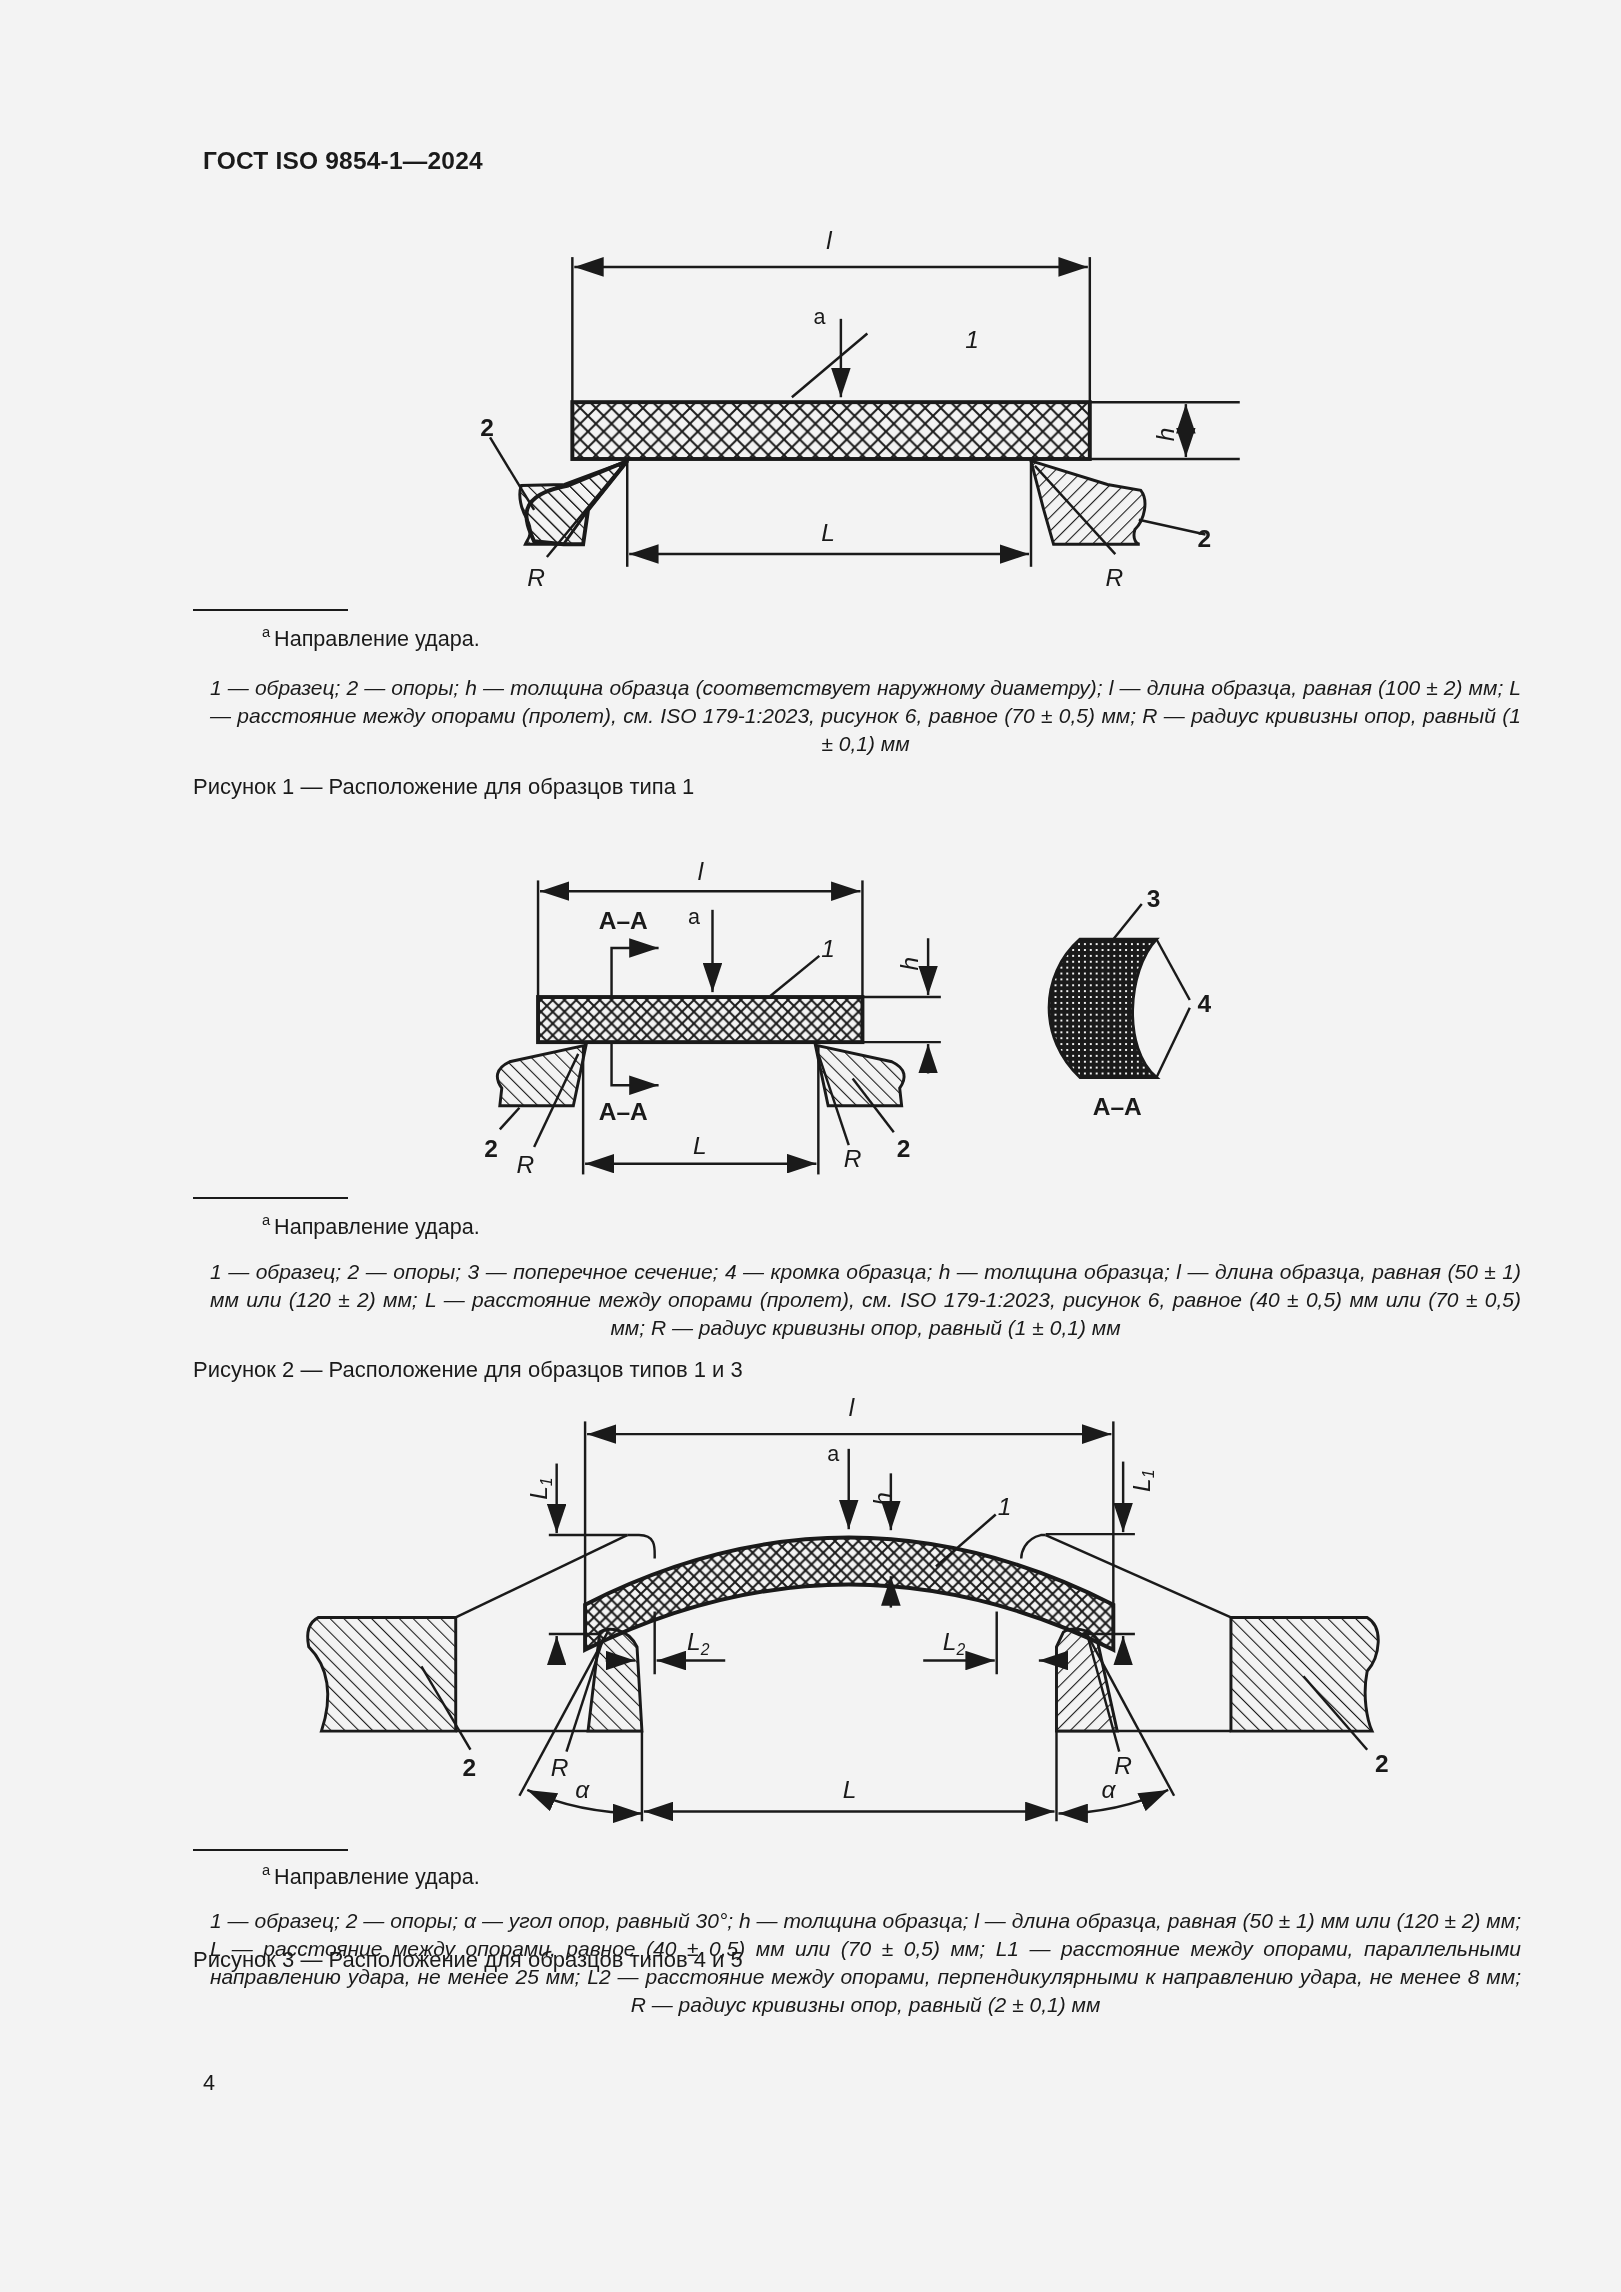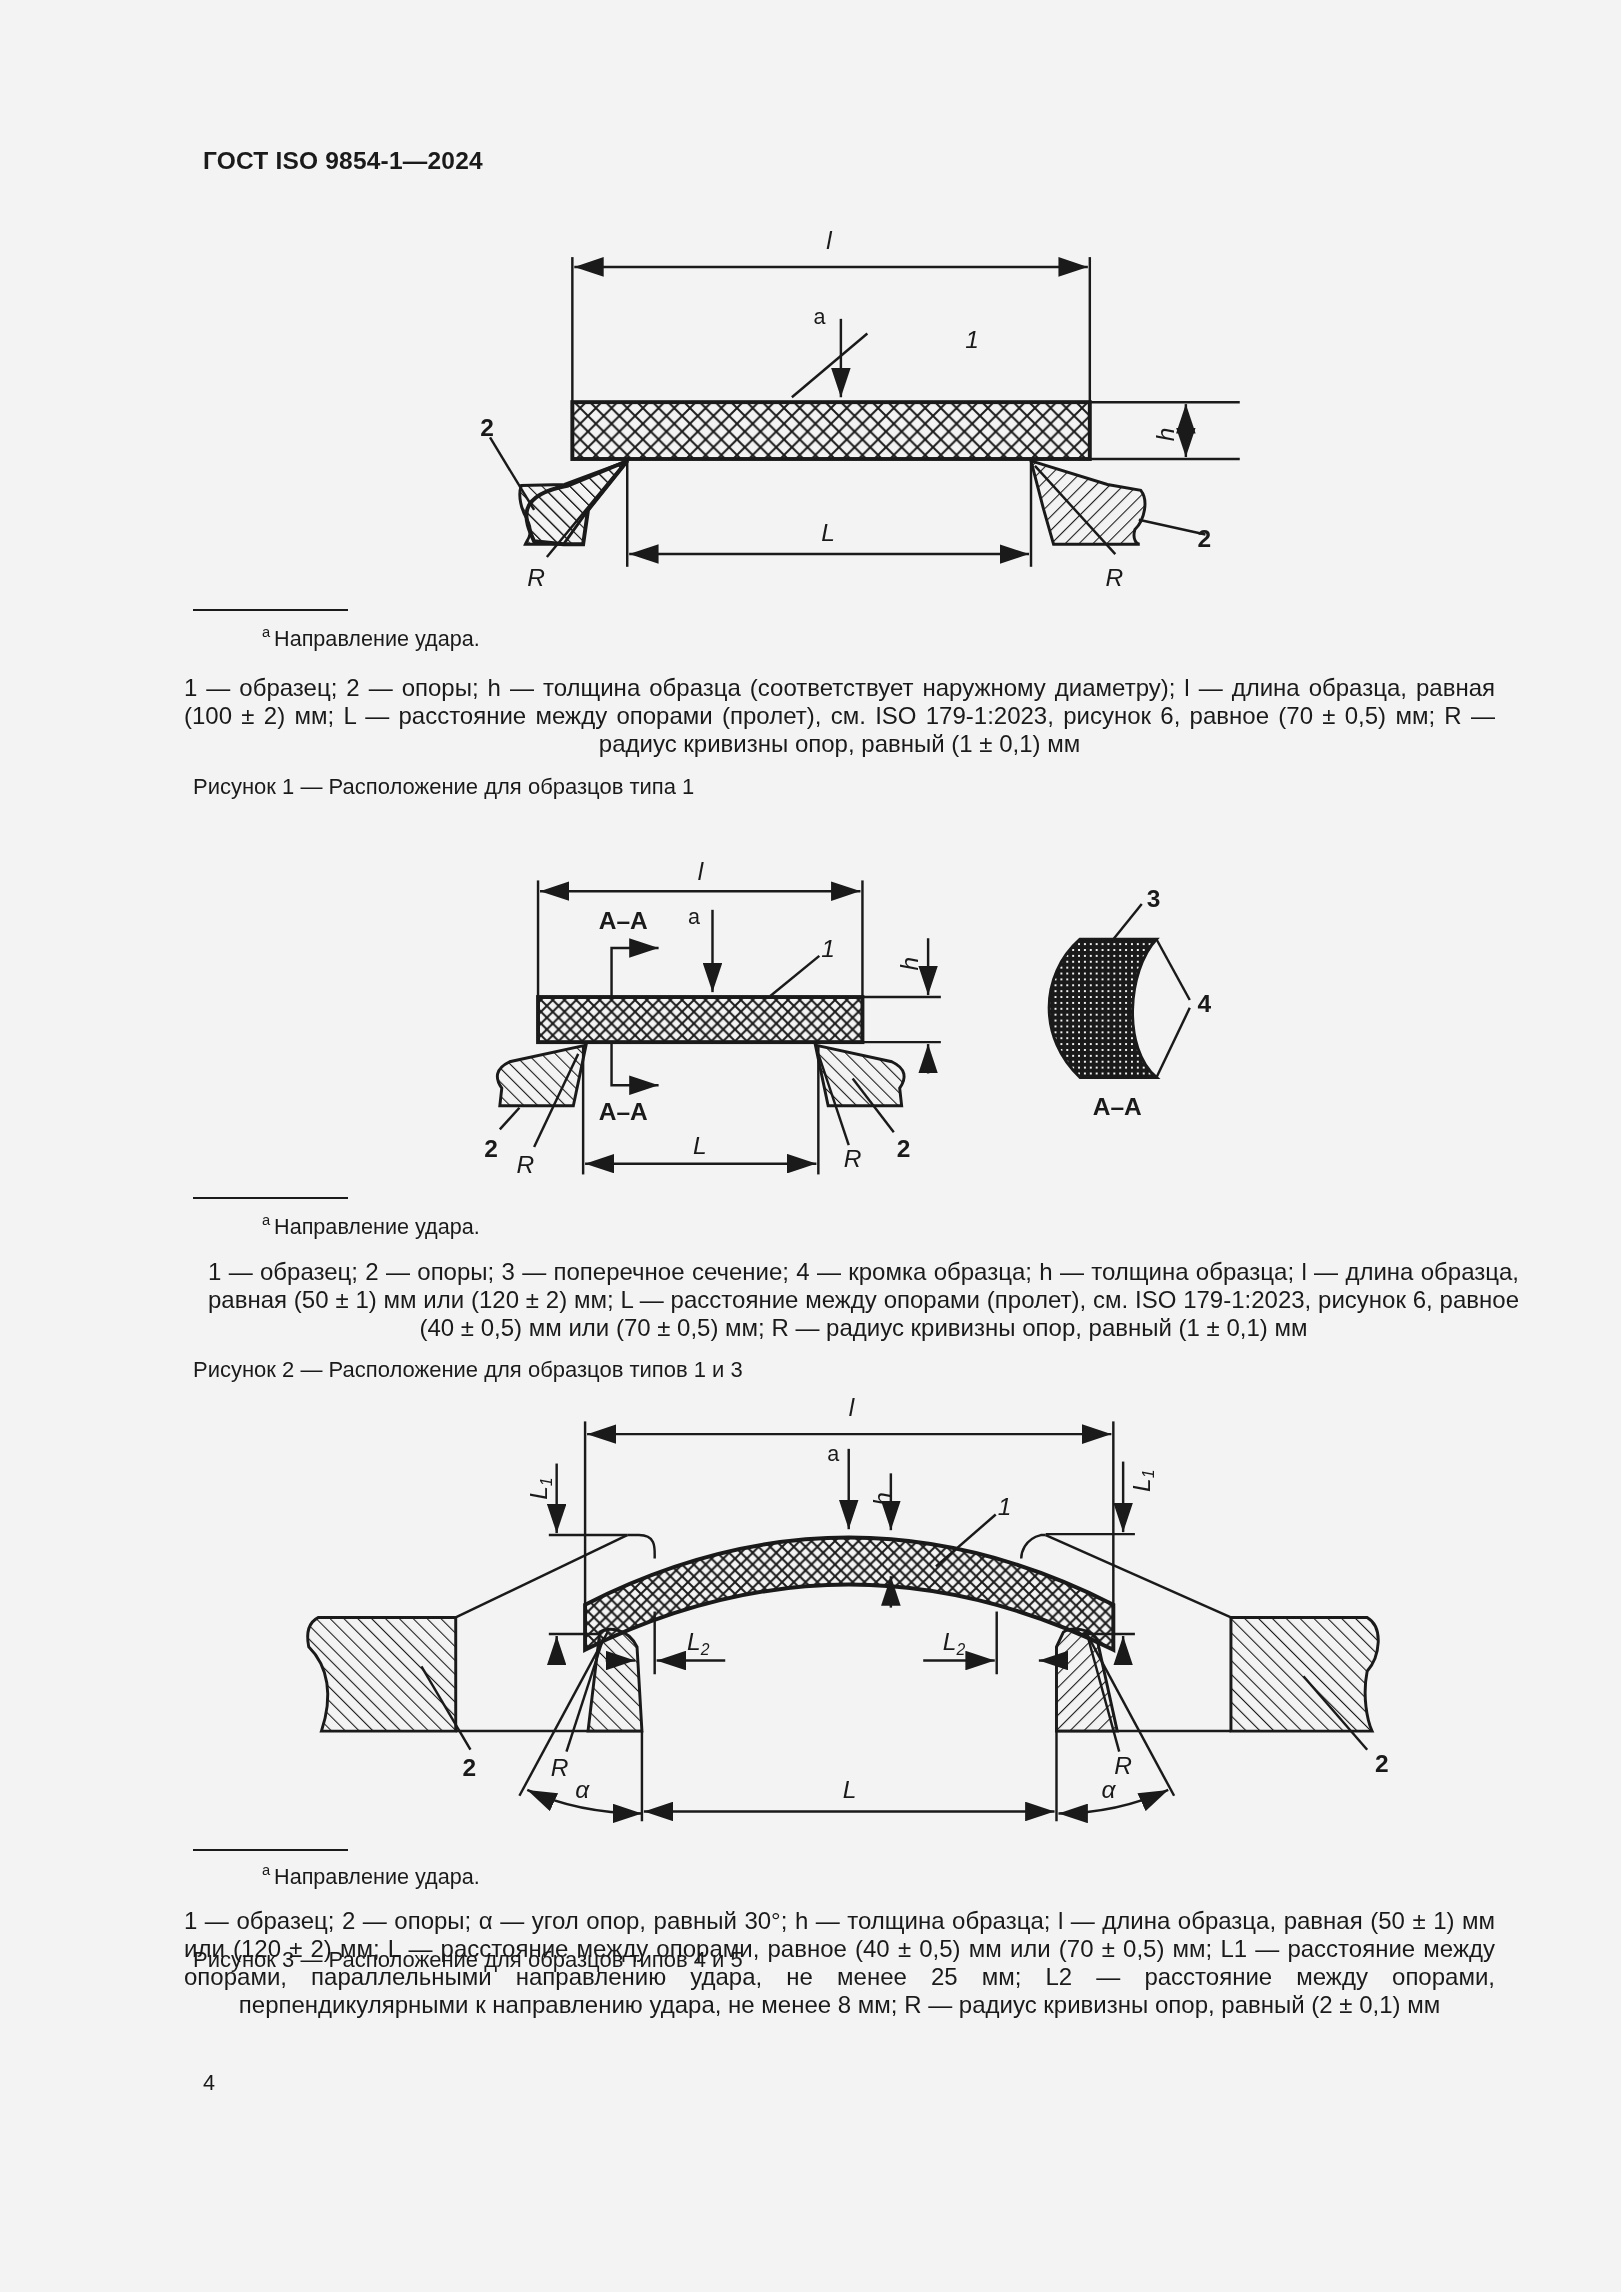--- a/index.html
+++ b/index.html
@@ -7,22 +7,22 @@
     width: 1621px; height: 2293px; background: #f3f3f3; position: relative;
     font-family: "Liberation Sans", sans-serif; color: #1a1a1a; overflow: hidden;
   }
   .abs { position: absolute; margin-left: 10px; }
   .header { left: 193px; top: 147px; font-size: 24.5px; font-weight: bold; letter-spacing: 0.2px; }
   .fig svg { position: absolute; overflow: visible; }
   .fn-rule { position: absolute; left: 193px; width: 155px; height: 0; border-top: 2px solid #1a1a1a; }
   .fn { position: absolute; left: 262px; font-size: 21.6px; }
   .fn sup { font-size: 14.7px; vertical-align: 8.8px; margin-right: 3.9px; }
   .legend {
-    position: absolute; left: 184px; width: 1311px; font-size: 24px; line-height: 28px;
-    text-align: justify; text-align-last: center;
+    position: absolute; left: 210px; width: 1311px; font-size: 21px; line-height: 28px;
+    text-align: justify; text-align-last: center; font-style: italic;
   }
   .caption { position: absolute; left: 193px; width: 1311px; text-align: left; font-size: 22px; }
   .pagenum { left: 193px; top: 2070px; font-size: 21.6px; }
   svg text { font-family: "Liberation Sans", sans-serif; fill: #1a1a1a; }
   .lbl-it { font-style: italic; font-size: 25px; }
   .lbl-b { font-weight: bold; font-size: 25px; }
   .stroke { stroke: #1a1a1a; fill: none; stroke-width: 2.5; }
   .thick { stroke: #1a1a1a; stroke-width: 4; }
 </style>
 </head>
@@ -145,21 +145,21 @@
   <text class="lbl-b" x="1170" y="925">3</text>
   <line class="stroke" x1="1180" y1="958" x2="1214" y2="1020"></line>
   <line class="stroke" x1="1180" y1="1099" x2="1214" y2="1028"></line>
   <text class="lbl-b" x="1222" y="1032">4</text>
   <text class="lbl-b" x="1115" y="1137">A–A</text>
 </svg>
 </div>
 
 <div class="fn-rule" style="top:1197px;"></div>
 <div class="fn" style="top:1212px;"><sup>a</sup><span>Направление удара.</span></div>
-<div class="legend" style="top:1258px;margin-left:24px;">1 — образец; 2 — опоры; 3 — поперечное сечение; 4 — кромка образца; h — толщина образца; l — длина образца, равная (50 ± 1) мм или (120 ± 2) мм; L — расстояние между опорами (пролет), см. ISO 179-1:2023, рисунок 6, равное (40 ± 0,5) мм или (70 ± 0,5) мм; R — радиус кривизны опор, равный (1 ± 0,1) мм</div>
+<div class="legend" style="top:1258px;">1 — образец; 2 — опоры; 3 — поперечное сечение; 4 — кромка образца; h — толщина образца; l — длина образца, равная (50 ± 1) мм или (120 ± 2) мм; L — расстояние между опорами (пролет), см. ISO 179-1:2023, рисунок 6, равное (40 ± 0,5) мм или (70 ± 0,5) мм; R — радиус кривизны опор, равный (1 ± 0,1) мм</div>
 <div class="caption" style="top:1357px;">Рисунок 2 — Расположение для образцов типов 1 и 3</div>
 
 <div class="fig">
 <svg width="1621" height="2293" style="left:0;top:0;" viewBox="0 0 1654 2339">
 
   <line class="stroke" x1="597" y1="1450" x2="597" y2="1683"></line>
   <line class="stroke" x1="1136" y1="1450" x2="1136" y2="1683"></line>
   <line class="stroke" x1="599" y1="1463" x2="1134" y2="1463" marker-start="url(#arr)" marker-end="url(#arr)"></line>
   <text class="lbl-it" x="866" y="1445">l</text>
 

